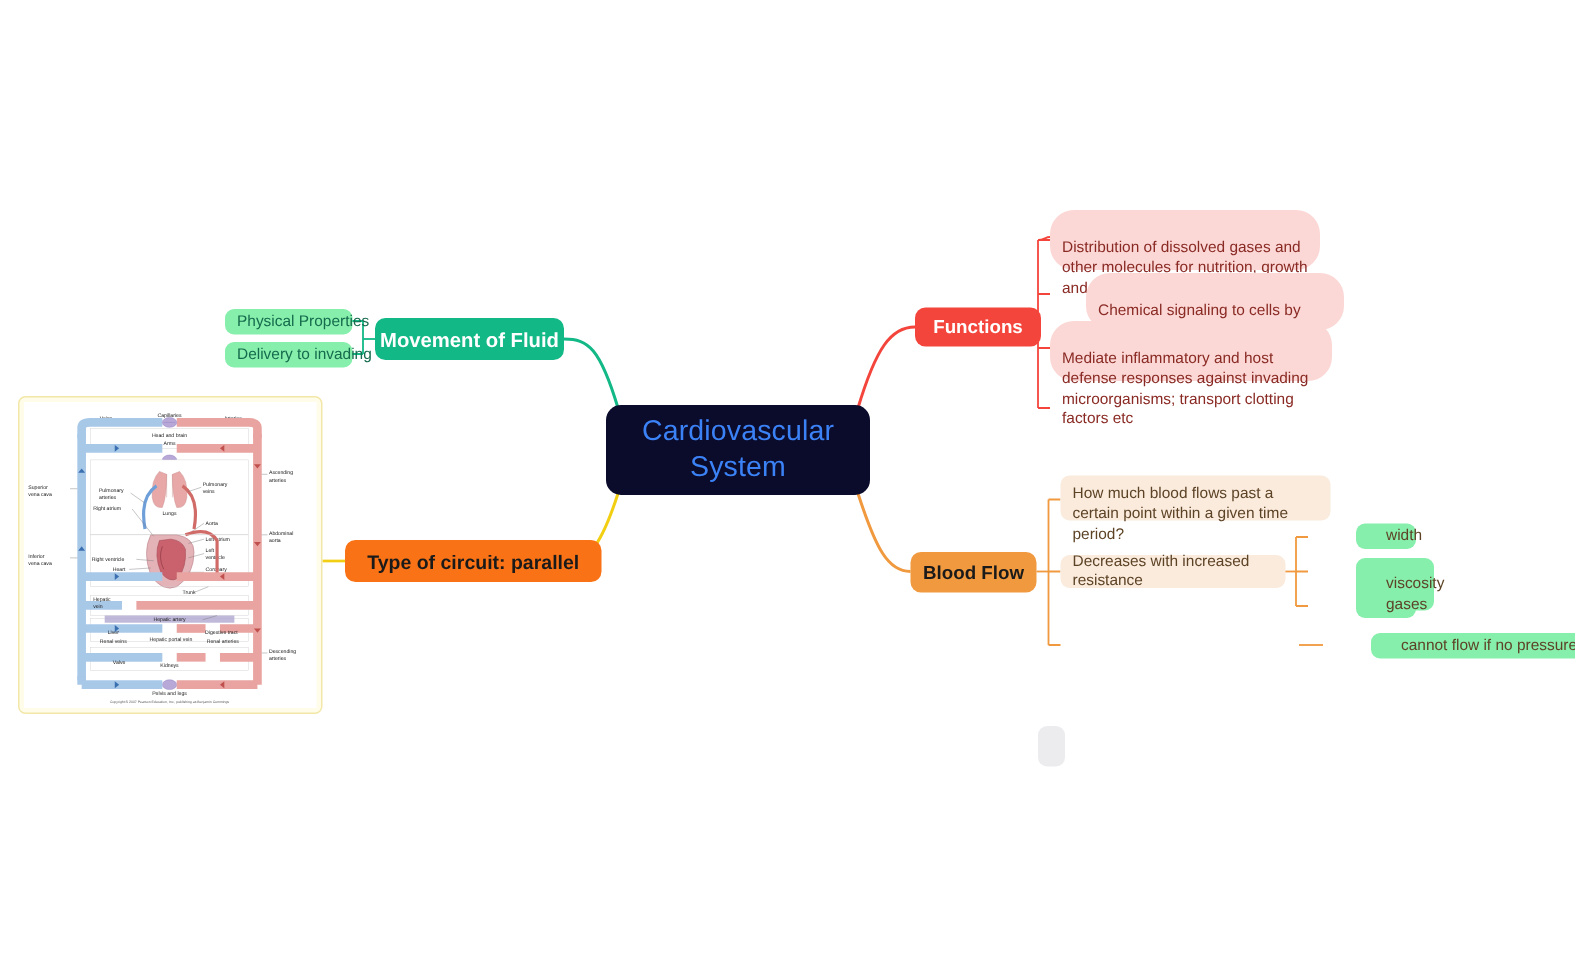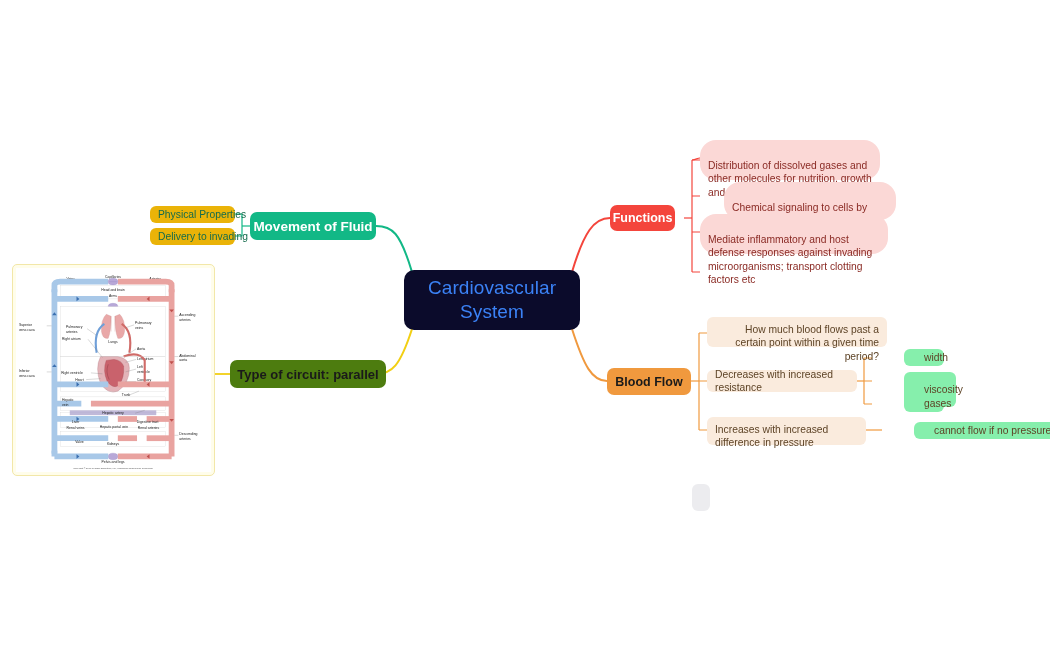--- a/index.html
+++ b/index.html
@@ -35,34 +35,34 @@
   }
 
   
   .badge {
     border-radius: 7px;
     display: flex; align-items: center; justify-content: center;
     font-size: 12.5px; font-weight: bold;
     white-space: nowrap;
   }
   .badge-functions {
-    left: 610px; top: 205px; width: 65px; height: 26px;
+    left: 610px; top: 205px; width: 84px; height: 26px;
     background: #F4453C; color: #ffffff;
   }
   .badge-bloodflow {
     left: 607px; top: 368px; width: 84px; height: 27px;
     background: #F0993E; color: #1a1a1a;
   }
   .badge-movement {
     left: 250px; top: 212px; width: 126px; height: 28px;
     background: #12B886; color: #ffffff; font-size: 13.5px;
   }
   .badge-circuit {
-    left: 230px; top: 360px; width: 156px; height: 28px;
-    background: #4d7c0f; color: #1a1a1a; font-size: 13px;
+    left: 230px; top: 360px; width: 171px; height: 28px;
+    background: #f97316; color: #1a1a1a; font-size: 13px;
   }
 
   
   .leaf-red {
     background: #FBD8D6;
     color: #8a2a24;
     border-radius: 16px;
     font-size: 10.3px;
     line-height: 13.4px;
     padding: 19px 8px;
@@ -84,21 +84,21 @@
     border-radius: 6px;
     font-size: 10.3px;
     padding: 4px 20px;
     box-sizing: border-box;
     display: flex; align-items: center;
     white-space: nowrap;
     margin-left: 32px;
   }
   
   .pill-green {
-    background: #eab308;
+    background: #86efac;
     color: #156b4c;
     border-radius: 6px;
     font-size: 10.3px;
     padding: 4px 8px;
     box-sizing: border-box;
     display: flex; align-items: center;
     white-space: nowrap;
   }
 
   
@@ -179,41 +179,38 @@
 
   <div class="node leaf-red" style="left:700px; top:214px; width:188px; height:40px;">
     <span>Mediate inflammatory and host defense responses against invading microorganisms; transport clotting factors etc</span>
   </div>
 
 
   <div class="node badge badge-bloodflow">
     <span>Blood Flow</span>
   </div>
 
-  <div class="node leaf-orange" style="left:707px; top:317px; width:180px; height:30px;text-align:right;">
+  <div class="node leaf-orange" style="left:707px; top:317px; width:180px; height:30px;">
     <span>How much blood flows past a certain point within a given time period?</span>
   </div>
 
   <div class="node leaf-orange" style="left:707px; top:370px; width:150px; height:22px; display:flex; align-items:center;">
     <span>Decreases with increased resistance</span>
   </div>
 
   <div class="node pill-orange" style="left:872px; top:349px; width:38px; height:17px;">
     <span>width</span>
   </div>
   <div class="node pill-orange" style="left:872px; top:372px; width:52px; height:35px;">
     <span>viscosity</span>
   </div>
   <div class="node pill-orange" style="left:872px; top:395px; width:40px; height:17px;">
     <span>gases</span>
   </div>
 
-  <div class="node leaf-orange" style="left:707px; top:417px; width:159px; height:28px;">
-    <span>Increases with increased difference in pressure</span>
-  </div>
 
   <div class="node pill-orange" style="left:882px; top:422px; width:160px; height:17px;">
     <span>cannot flow if no pressure difference</span>
   </div>
 
   <div class="node badge badge-movement">
     <span>Movement of Fluid</span>
   </div>
 
   <div class="node pill-green" style="left:150px; top:206px; width:85px; height:17px;">

